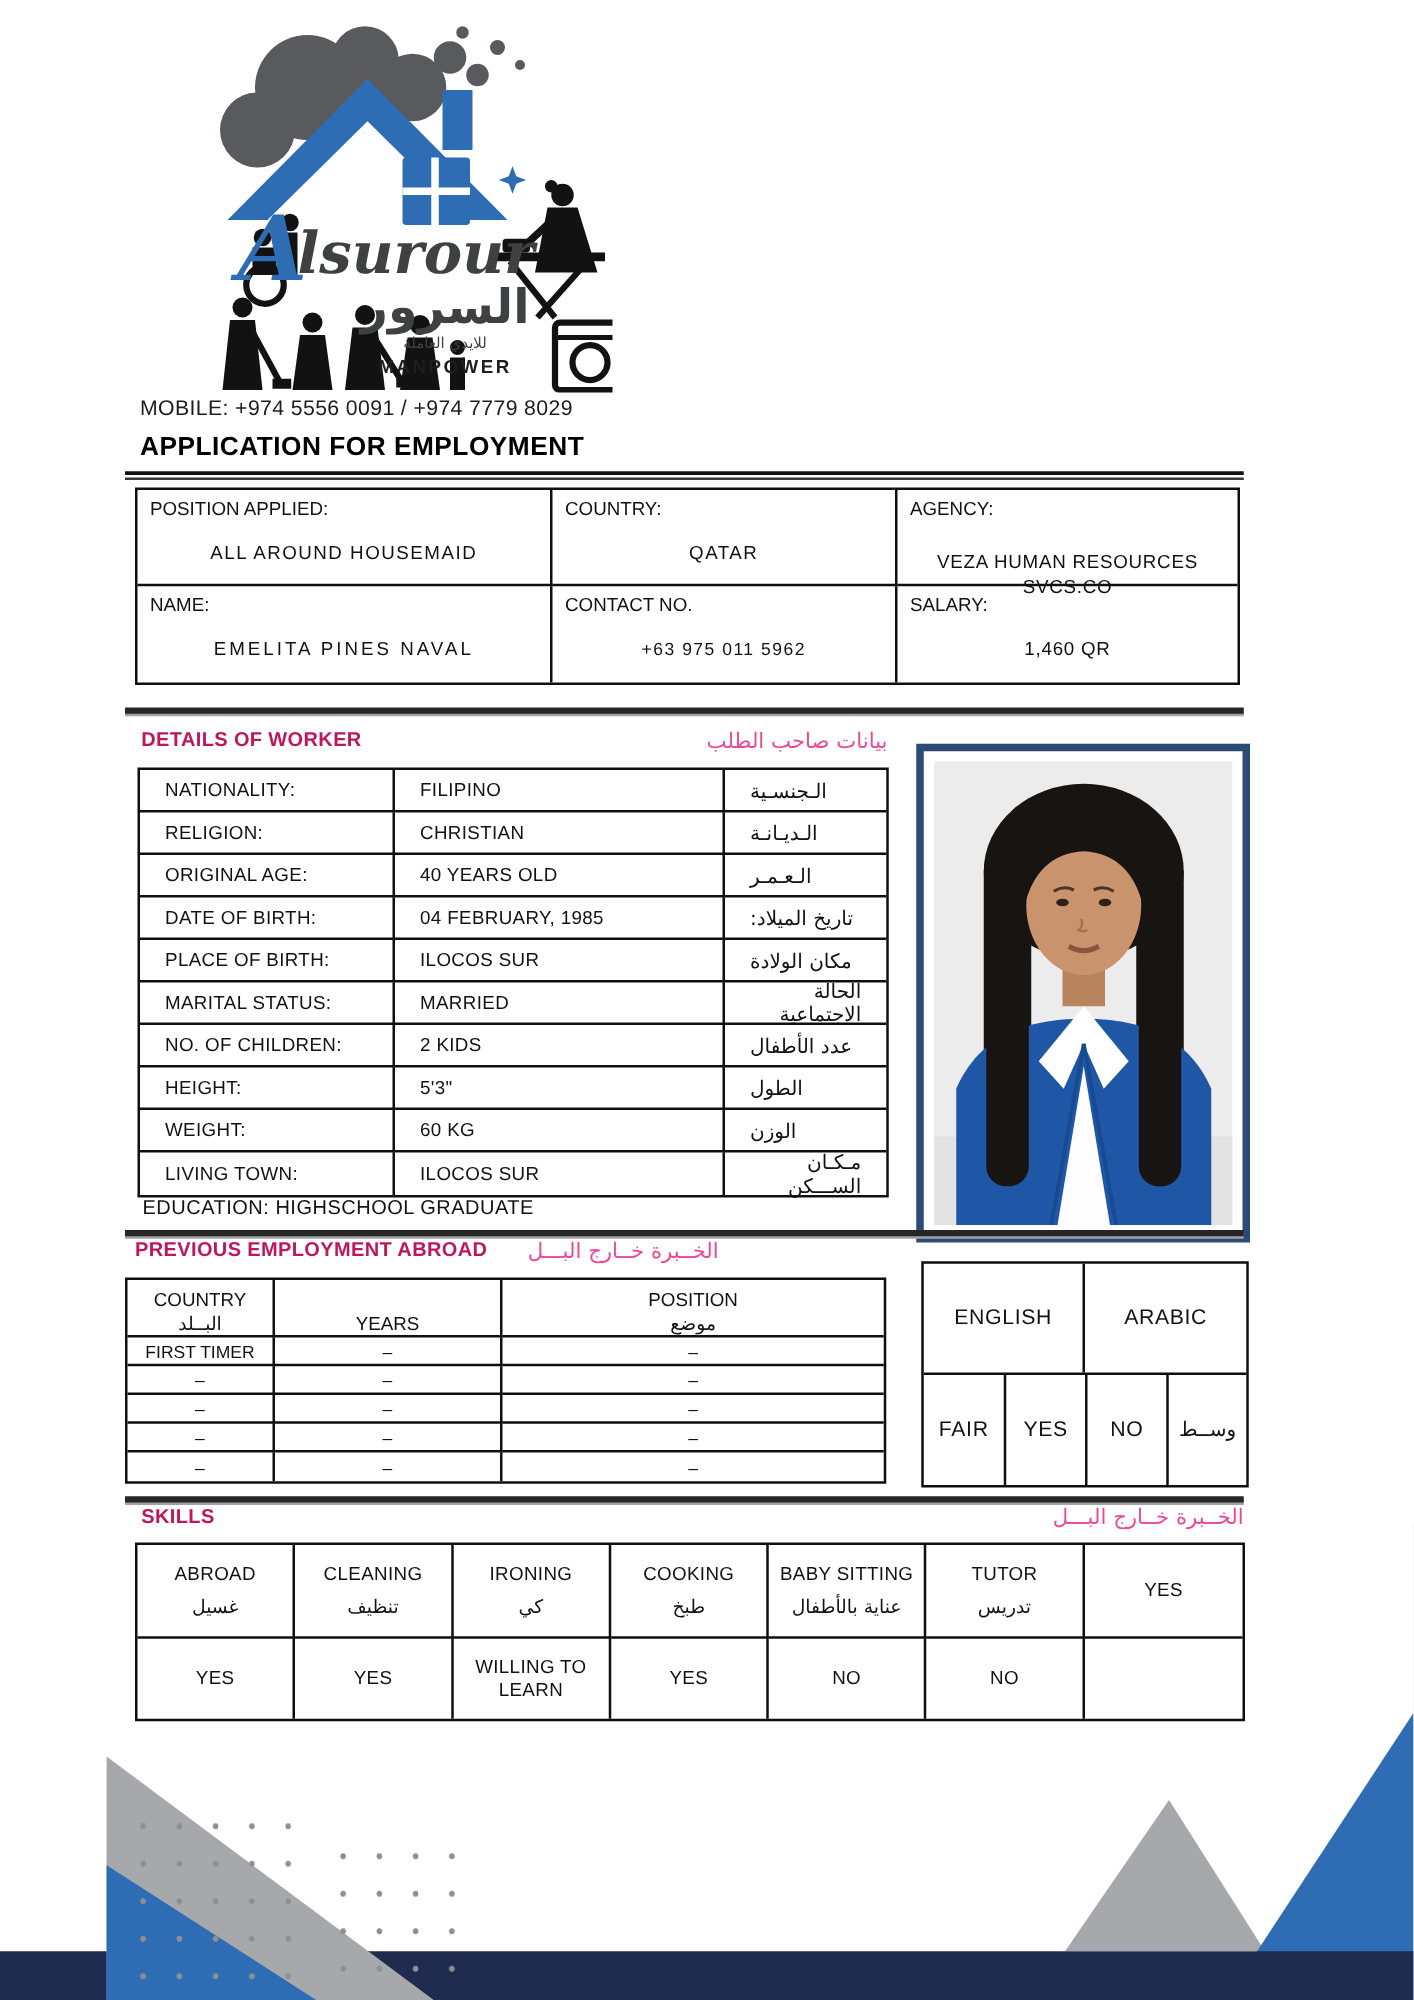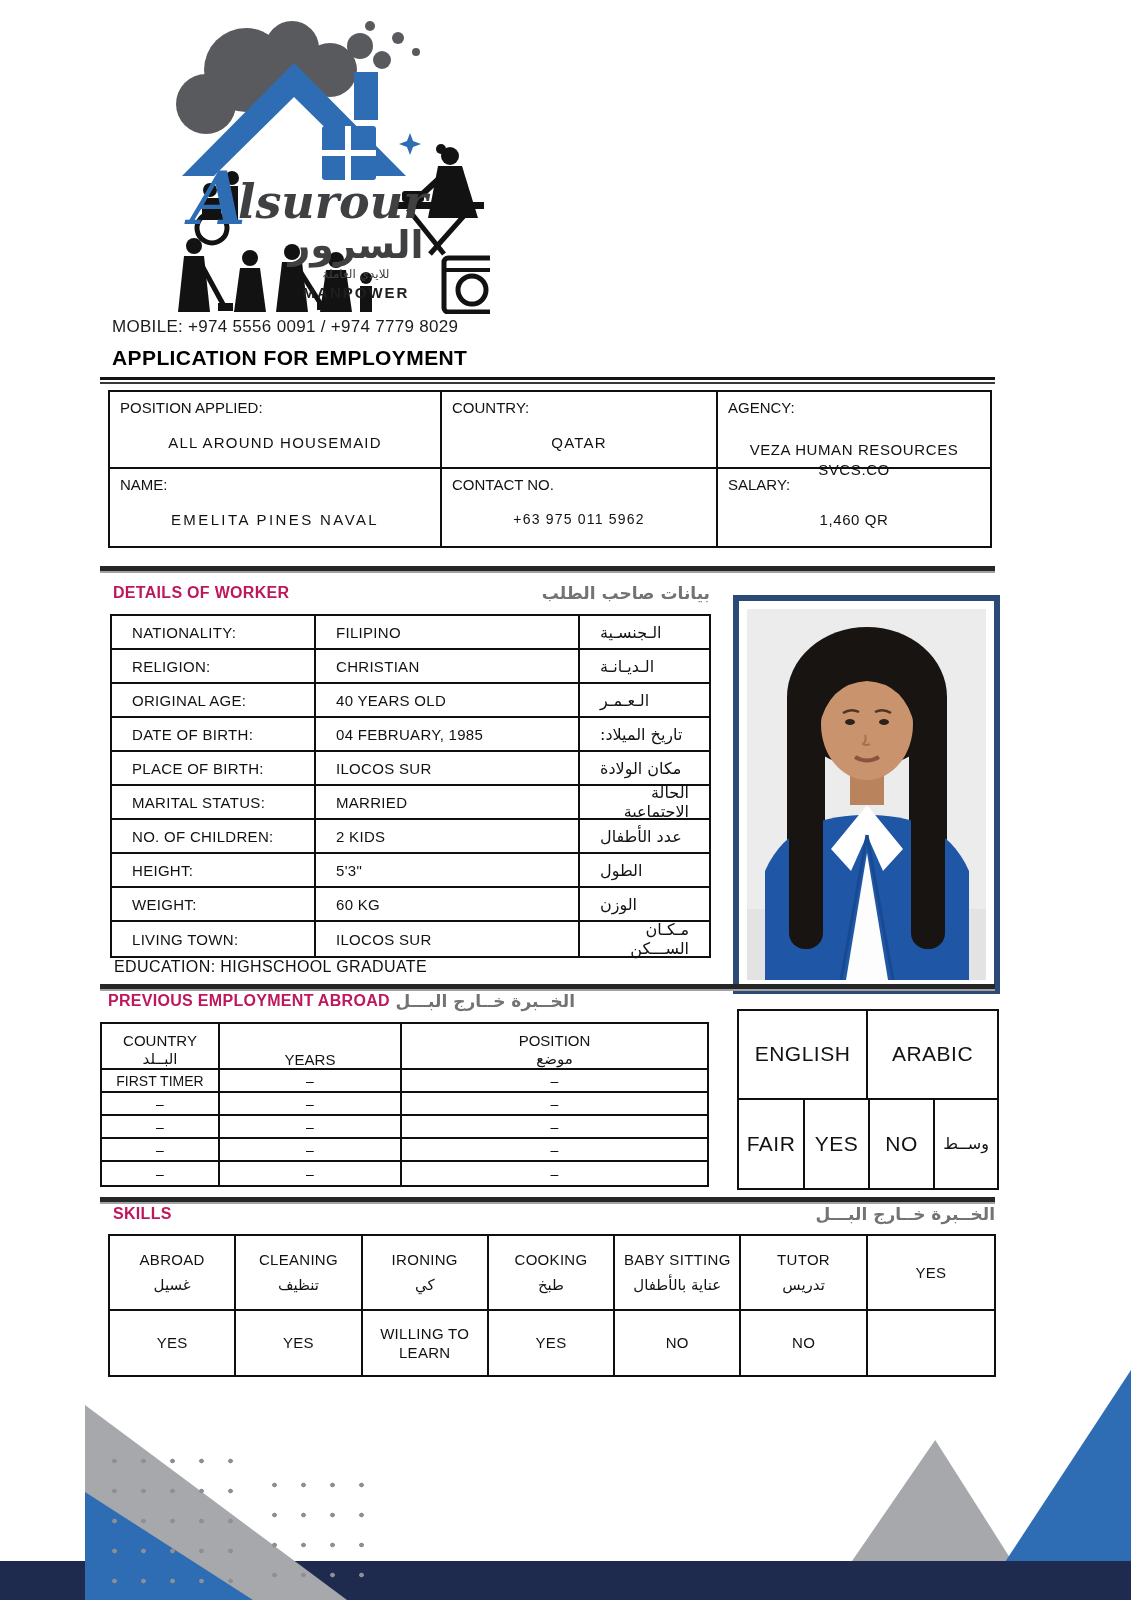--- a/index.html
+++ b/index.html
@@ -23,21 +23,21 @@
   .app-cell{border-right:2px solid #0f0f0f;border-bottom:2px solid #0f0f0f;padding:7px 10px}
   .app-cell:nth-child(3n){border-right:0}
   .app-cell:nth-child(n+4){border-bottom:0}
   .cell-label{font-size:15px;display:block}
   .cell-value{display:block;text-align:center;margin-top:17px;font-size:15px;letter-spacing:1.2px;line-height:1.3}
   .cell-value.wide{letter-spacing:2.4px}
 
   
   .sec-heading{position:absolute;display:flex;justify-content:space-between;align-items:center}
   .sec-heading h2{font-size:16px;letter-spacing:.3px;color:#be185d}
-  .sec-heading .ar-h{font-size:17px;font-weight:bold;color:#737373}
+  .sec-heading .ar-h{font-size:17px;font-weight:normal;color:#ec4899}
   .details-heading{left:113px;top:583px;width:597px}
   .prev-heading{left:108px;top:991px;width:467px}
   .skills-heading{left:113px;top:1204px;width:882px}
 
   
   .details-table{position:absolute;left:110px;top:614px;width:601px;border:2px solid #0f0f0f;display:grid;grid-template-columns:204px 264px 1fr;grid-auto-rows:34px}
   .d-cell{border-right:2px solid #0f0f0f;border-bottom:2px solid #0f0f0f;display:flex;align-items:center;padding:0 20px;font-size:15px;letter-spacing:.3px}
   .d-cell:nth-child(3n){border-right:0}
   .d-cell:nth-child(n+28){border-bottom:0}
   .d-ar{justify-content:flex-end;font-size:16px}
@@ -52,21 +52,21 @@
   .p-cell{border-right:2px solid #0f0f0f;border-bottom:2px solid #0f0f0f;display:flex;align-items:center;justify-content:center;font-size:14px}
   .p-cell:nth-child(3n){border-right:0}
   .p-cell:nth-child(n+16){border-bottom:0}
   .p-head{flex-direction:column;justify-content:flex-end;padding-top:4px;font-size:15px;gap:1px}
 
   
   .lang-table{position:absolute;left:737px;top:1009px;width:262px;height:181px;border:2px solid #0f0f0f}
   .lang-row{display:grid;height:50%}
   .lang-row-top{grid-template-columns:1fr 1fr;border-bottom:2px solid #0f0f0f}
   .lang-row-bottom{grid-template-columns:66px 65px 65px 1fr}
-  .l-cell{display:flex;align-items:center;justify-content:center;border-right:2px solid #0f0f0f;font-size:21px;letter-spacing:.5px;text-align:center}
+  .l-cell{display:flex;align-items:center;justify-content:center;border-right:2px solid #0f0f0f;font-size:17px;letter-spacing:.5px;text-align:center}
   .l-cell:last-child{border-right:0}
   .l-cell.ar{font-size:16px;letter-spacing:0}
 
   
   .skills-table{position:absolute;left:108px;top:1234px;width:888px;border:2px solid #0f0f0f;display:grid;grid-template-columns:repeat(7,1fr);grid-template-rows:75px 64px}
   .s-cell{border-right:2px solid #0f0f0f;border-bottom:2px solid #0f0f0f;display:flex;flex-direction:column;align-items:center;justify-content:center;gap:8px;font-size:15px;text-align:center;padding:4px;letter-spacing:.3px}
   .s-cell:nth-child(7n){border-right:0}
   .s-cell:nth-child(n+8){border-bottom:0;line-height:1.3}
   .s-cell .ar{font-size:15px}
 

